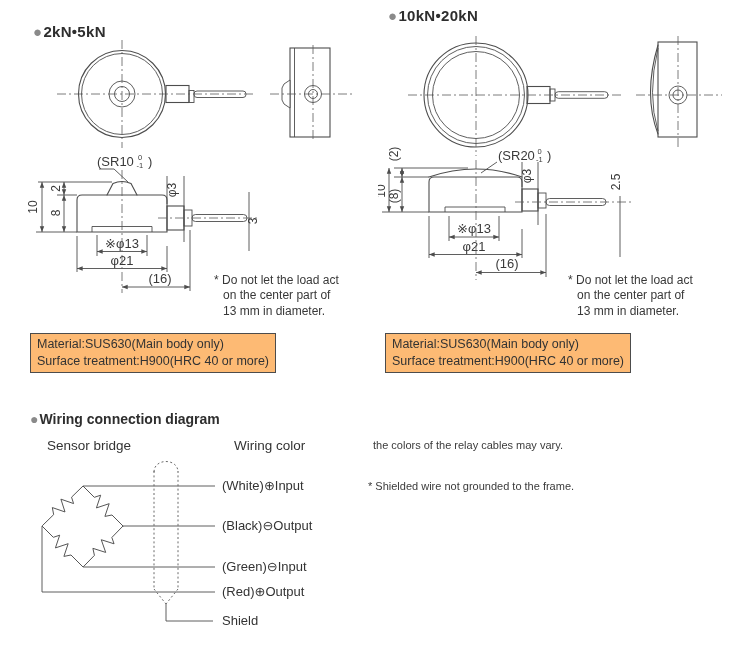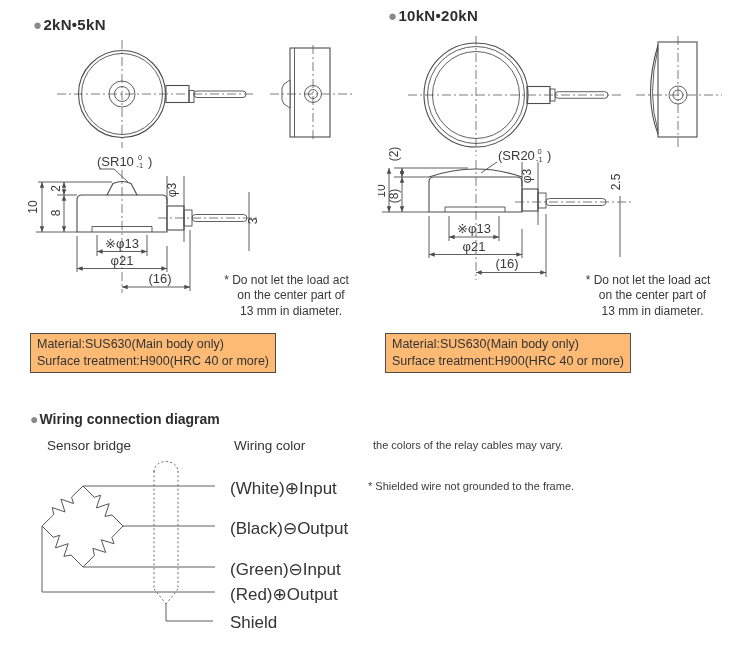--- a/index.html
+++ b/index.html
@@ -10,40 +10,40 @@
   }
   .abs{position:absolute;}
   .heading{font-size:15px;font-weight:bold;color:#2e2e2e;letter-spacing:.3px;white-space:nowrap;}
   .heading .bullet{color:#8a8a8a;font-size:15px;margin-right:1px;}
   .subheading{font-size:14px;font-weight:bold;color:#2e2e2e;white-space:nowrap;}
   .subheading .bullet{color:#8a8a8a;margin-right:1px;}
   .material-box{
     border:1px solid #4c4c4c;font-size:12.5px;line-height:1.35;
     padding:2px 6px;color:#333;white-space:nowrap;background:#fdba74;
   }
-  .note{font-size:12px;line-height:1.28;color:#383838;text-align:center;}
+  .note{font-size:12px;line-height:1.28;color:#383838;}
   .note .ind{margin-left:9px;}
-  .wire-label{font-size:17px;color:#333;white-space:nowrap;margin-left:8px;}
+  .wire-label{font-size:13px;color:#333;white-space:nowrap;}
   .diag-label{font-size:13.5px;color:#333;white-space:nowrap;}
   .wnote{font-size:11px;line-height:1.3;color:#3b3b3b;white-space:nowrap;}
   .wnote .ind{margin-left:5px;}
   svg{display:block;}
   .ol{stroke:#4d4d4d;stroke-width:1.1;fill:none;stroke-linecap:round;}
   .thin{stroke:#4d4d4d;stroke-width:.9;fill:none;}
   .cl{stroke:#5a5a5a;stroke-width:.8;fill:none;stroke-dasharray:9 3 2 3;}
   .dot{stroke:#6a6a6a;stroke-width:1;fill:none;stroke-dasharray:2 2.4;}
   .dim{stroke:#4d4d4d;stroke-width:.9;fill:none;}
   .wfill{fill:#ffffff;}
   text{fill:#3a3a3a;font-family:"Liberation Sans","DejaVu Sans",sans-serif;}
   .t12{font-size:12px;} .t13{font-size:13px;} .t7{font-size:7.5px;}
 </style>
 </head>
 <body>
 
-<div class="abs heading" style="left:33px;top:16px;text-align:center;">
+<div class="abs heading" style="left:33px;top:23px;text-align:center;">
   <span class="bullet">●</span><span>2kN•5kN</span>
 </div>
 <div class="abs heading" style="left:388px;top:7px;">
   <span class="bullet">●</span><span>10kN•20kN</span>
 </div>
 
 <svg class="abs" style="left:25px;top:24px;" width="330" height="300" viewBox="25 24 330 300">
   <defs>
     <marker id="arA" viewBox="0 0 10 10" refX="9" refY="5" markerWidth="9" markerHeight="7" orient="auto-start-reverse">
       <path d="M0,1.5 L9,5 L0,8.5 Z" fill="#4d4d4d"></path>

